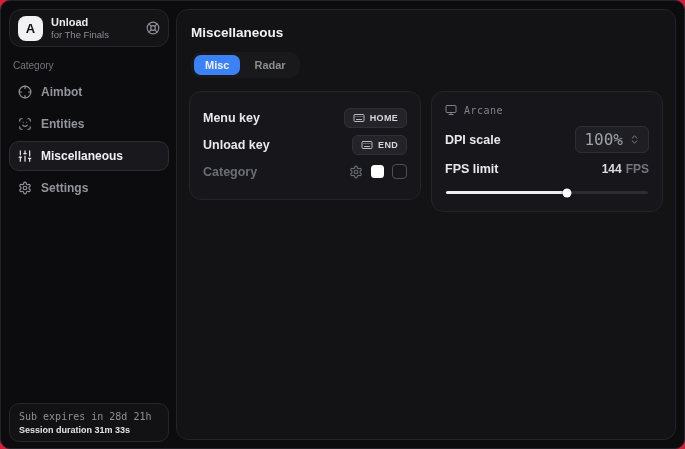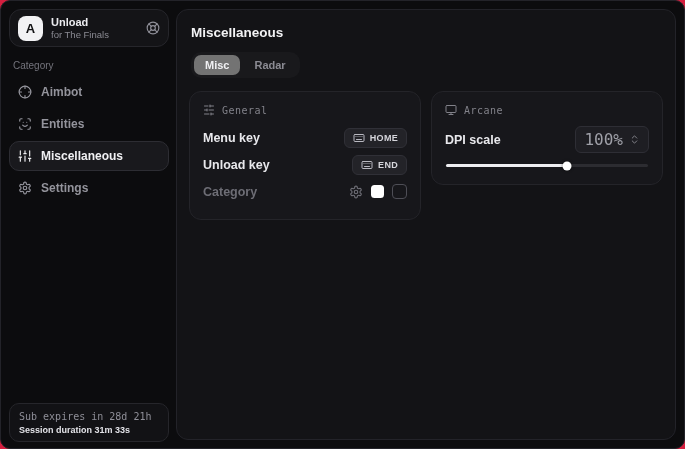--- a/index.html
+++ b/index.html
@@ -22,21 +22,21 @@
   .spacer { flex:1; }
   .sub-card { background:#121215; border:1px solid #26262b; border-radius:10px; padding:7px 9px 6px; }
   .sub-line1 { font-family:"DejaVu Sans Mono", monospace; font-size:10px; color:#8f8f98; white-space:nowrap; }
   .sub-line2 { font-size:9px; font-weight:bold; color:#e3e3e8; margin-top:3px; }
 
   
   .main { flex:1; margin:8px 8px 8px 0; background:#131316; border:1px solid #232329; border-radius:12px; padding:13px 12px; overflow:hidden; }
   .page-title { font-size:13.5px; font-weight:bold; color:#f2f2f4; margin:2px 2px 0; }
   .tabs { display:inline-flex; margin:12px 2px 0; background:#19191c; border-radius:10px; padding:3px; gap:3px; }
   .tab { padding:4px 11px; font-size:11px; font-weight:600; color:#8b8b93; border-radius:7px; cursor:pointer; }
-  .tab.active { background:#737373; color:#f0f0f3; }
+  .tab.active { background:#3b82f6; color:#f0f0f3; }
   .cards { margin-top:13px; display:grid; grid-template-columns:1fr 1fr; gap:10px; align-items:start; }
   .card { background:#17171b; border:1px solid #242429; border-radius:12px; padding:10px 13px 12px; }
   .card-head { display:flex; align-items:center; gap:7px; color:#82828a; font-family:"DejaVu Sans Mono", monospace; font-size:10px; letter-spacing:0.5px; margin:2px 0 10px; }
   .row { display:flex; justify-content:space-between; align-items:center; min-height:23px; margin:4px 0; }
   .row-label { font-size:12.5px; font-weight:bold; color:#e8e8ec; }
   .row-label.dim { color:#6d6d75; font-weight:600; }
   .kbd-btn { display:flex; align-items:center; gap:5px; background:#232328; border:1px solid #303037; border-radius:6px; padding:3px 8px; color:#d6d6dc; font-size:9px; font-weight:bold; letter-spacing:0.3px; cursor:pointer; }
   .kbd-btn .ic { display:flex; color:#b9b9c1; }
   .crosshair-controls { display:flex; align-items:center; gap:8px; }
   .crosshair-controls .ic { display:flex; color:#6d6d75; cursor:pointer; }
@@ -130,28 +130,20 @@
       <div class="page-title">Miscellaneous</div>
 
       <div class="tabs">
         <div class="tab active">Misc</div>
         <div class="tab">Radar</div>
       </div>
 
       <div class="cards">
 
         <div class="card">
-          <div class="card-head">
-            <span class="ic">
-              <svg width="12" height="12" viewBox="0 0 24 24" fill="none" stroke="currentColor" stroke-width="2" stroke-linecap="round">
-                  <path d="M21 4h-7M10 4H3M21 12h-9M8 12H3M21 20h-5M12 20H3M14 2v4M8 10v4M16 18v4"></path>
-                </svg>
-            </span>
-            <span>General</span>
-          </div>
 
           <div class="row">
             <span class="row-label">Menu key</span>
             <span class="kbd-btn">
               <span class="ic">
                 <svg width="12" height="12" viewBox="0 0 24 24" fill="none" stroke="currentColor" stroke-width="2" stroke-linecap="round">
                     <rect x="2" y="5" width="20" height="14" rx="2"></rect>
                     <path d="M6 9h.01M10 9h.01M14 9h.01M18 9h.01M7 15h10"></path>
                   </svg>
               </span>
@@ -203,20 +195,27 @@
             <span class="select-btn">
               <span>100%</span>
               <span class="ic">
                 <svg width="11" height="11" viewBox="0 0 24 24" fill="none" stroke="currentColor" stroke-width="2" stroke-linecap="round" stroke-linejoin="round">
                     <path d="m7 15 5 5 5-5M7 9l5-5 5 5"></path>
                   </svg>
               </span>
             </span>
           </div>
 
+          <div class="row">
+            <span class="row-label">FPS limit</span>
+            <span class="fps-value">
+              <span class="fps-num">144</span>
+              <span class="fps-unit">FPS</span>
+            </span>
+          </div>
 
           <div class="slider">
             <div class="slider-track"></div>
             <div class="slider-fill" style="width: 60%;"></div>
             <div class="slider-thumb" style="left: 60%;"></div>
           </div>
         </div>
 
       </div>
     </div>

